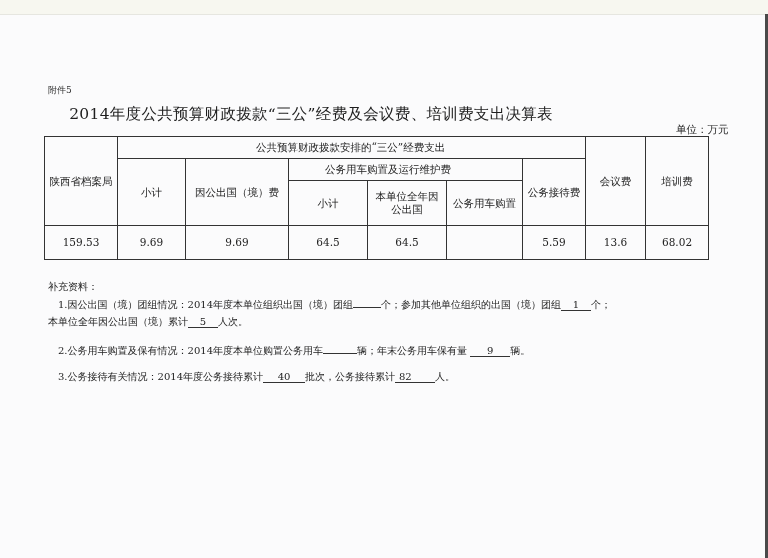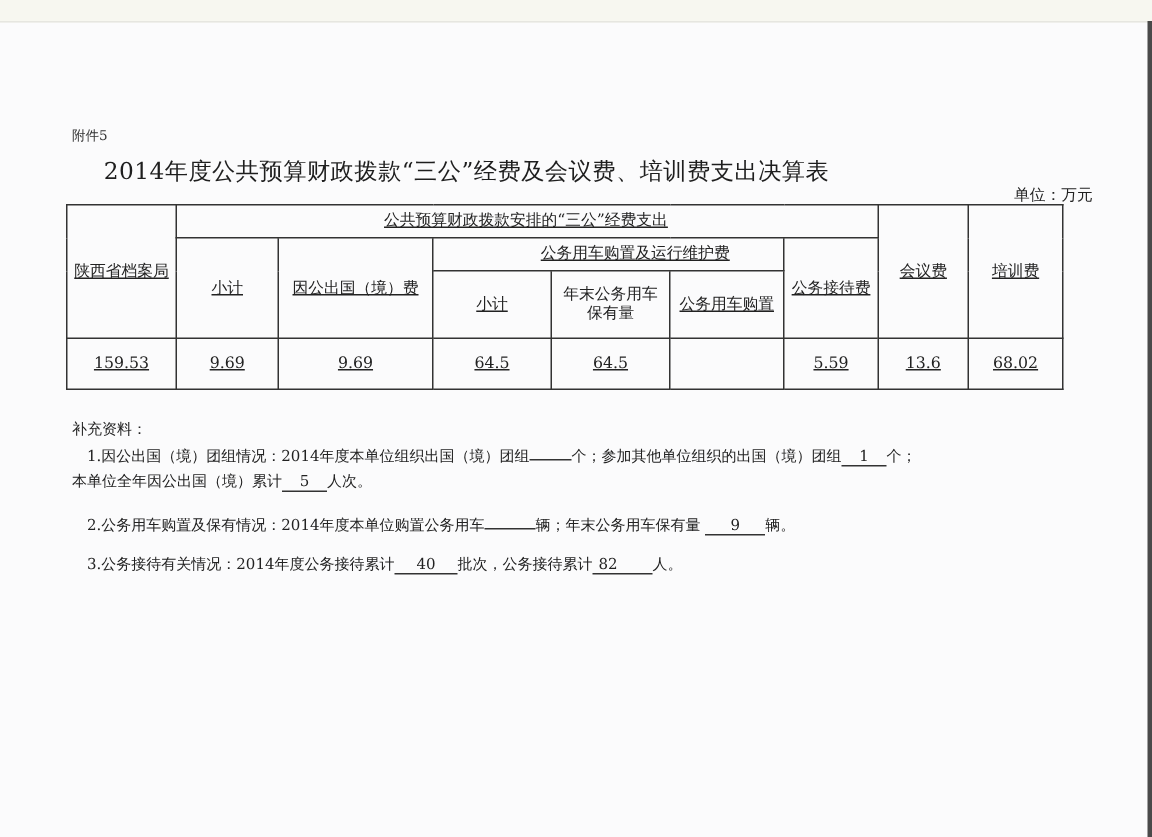--- a/index.html
+++ b/index.html
@@ -11,23 +11,23 @@
   }
   .topstrip { position: absolute; left: 0; top: 0; width: 768px; height: 14px; background: #f7f7f0; border-bottom: 1px solid #e6e6e0; }
   .rightedge { position: absolute; right: 0; top: 14px; width: 3px; height: 544px; background: #2a2a2a; opacity: 0.85; }
   .attachment { position: absolute; left: 48px; top: 84px; font-size: 9px; color: #333; }
   .title { position: absolute; left: 0; width: 622px; top: 104px; text-align: center; font-size: 15.5px; color: #1e1e1e; letter-spacing: 0.3px; }
   .unit { position: absolute; left: 650px; top: 123px; font-size: 10.5px; color: #222; margin-left: 26px; }
   table.main {
     position: absolute; left: 44px; top: 136px; width: 664px; height: 124px;
     border-collapse: collapse; table-layout: fixed; font-size: 10.5px;
   }
-  table.main td { border: 1.3px solid #333; text-align: center; vertical-align: middle; padding: 0; line-height: 13px; text-decoration: underline; }
+  table.main td { border: 1.3px solid #333; text-align: center; vertical-align: middle; padding: 0; line-height: 13px; }
   table.main td.left { text-align: left; padding-left: 138px; }
-  table.main td.left2 { text-align: center; padding-left: 36px; margin-top: 33px; }
+  table.main td.left2 { text-align: left; padding-left: 36px; margin-top: 33px; }
   .notes { position: absolute; left: 48px; top: 280px; font-size: 10px; color: #222; line-height: 13px; }
   .notes .line { position: absolute; white-space: nowrap; }
   .blank { display: inline-block; border-bottom: 1px solid #333; text-align: center; line-height: 11px; }
 </style>
 </head>
 <body>
 
 <div class="topstrip"></div>
 <div class="rightedge"></div>
 
@@ -55,21 +55,21 @@
     <td rowspan="3">培训费</td>
   </tr>
   <tr style="height:22px">
     <td rowspan="2">小计</td>
     <td rowspan="2">因公出国（境）费</td>
     <td colspan="3" class="left2">公务用车购置及运行维护费</td>
     <td rowspan="2">公务接待费</td>
   </tr>
   <tr style="height:45px">
     <td>小计</td>
-    <td><span style="display:inline-block;width:66px">年末公务用车保有量</span></td>
+    <td><span style="display:inline-block;width:66px">本单位全年因公出国</span></td>
     <td>公务用车购置</td>
   </tr>
   <tr style="height:34px">
     <td>159.53</td>
     <td>9.69</td>
     <td>9.69</td>
     <td>64.5</td>
     <td>64.5</td>
     <td></td>
     <td>5.59</td>

